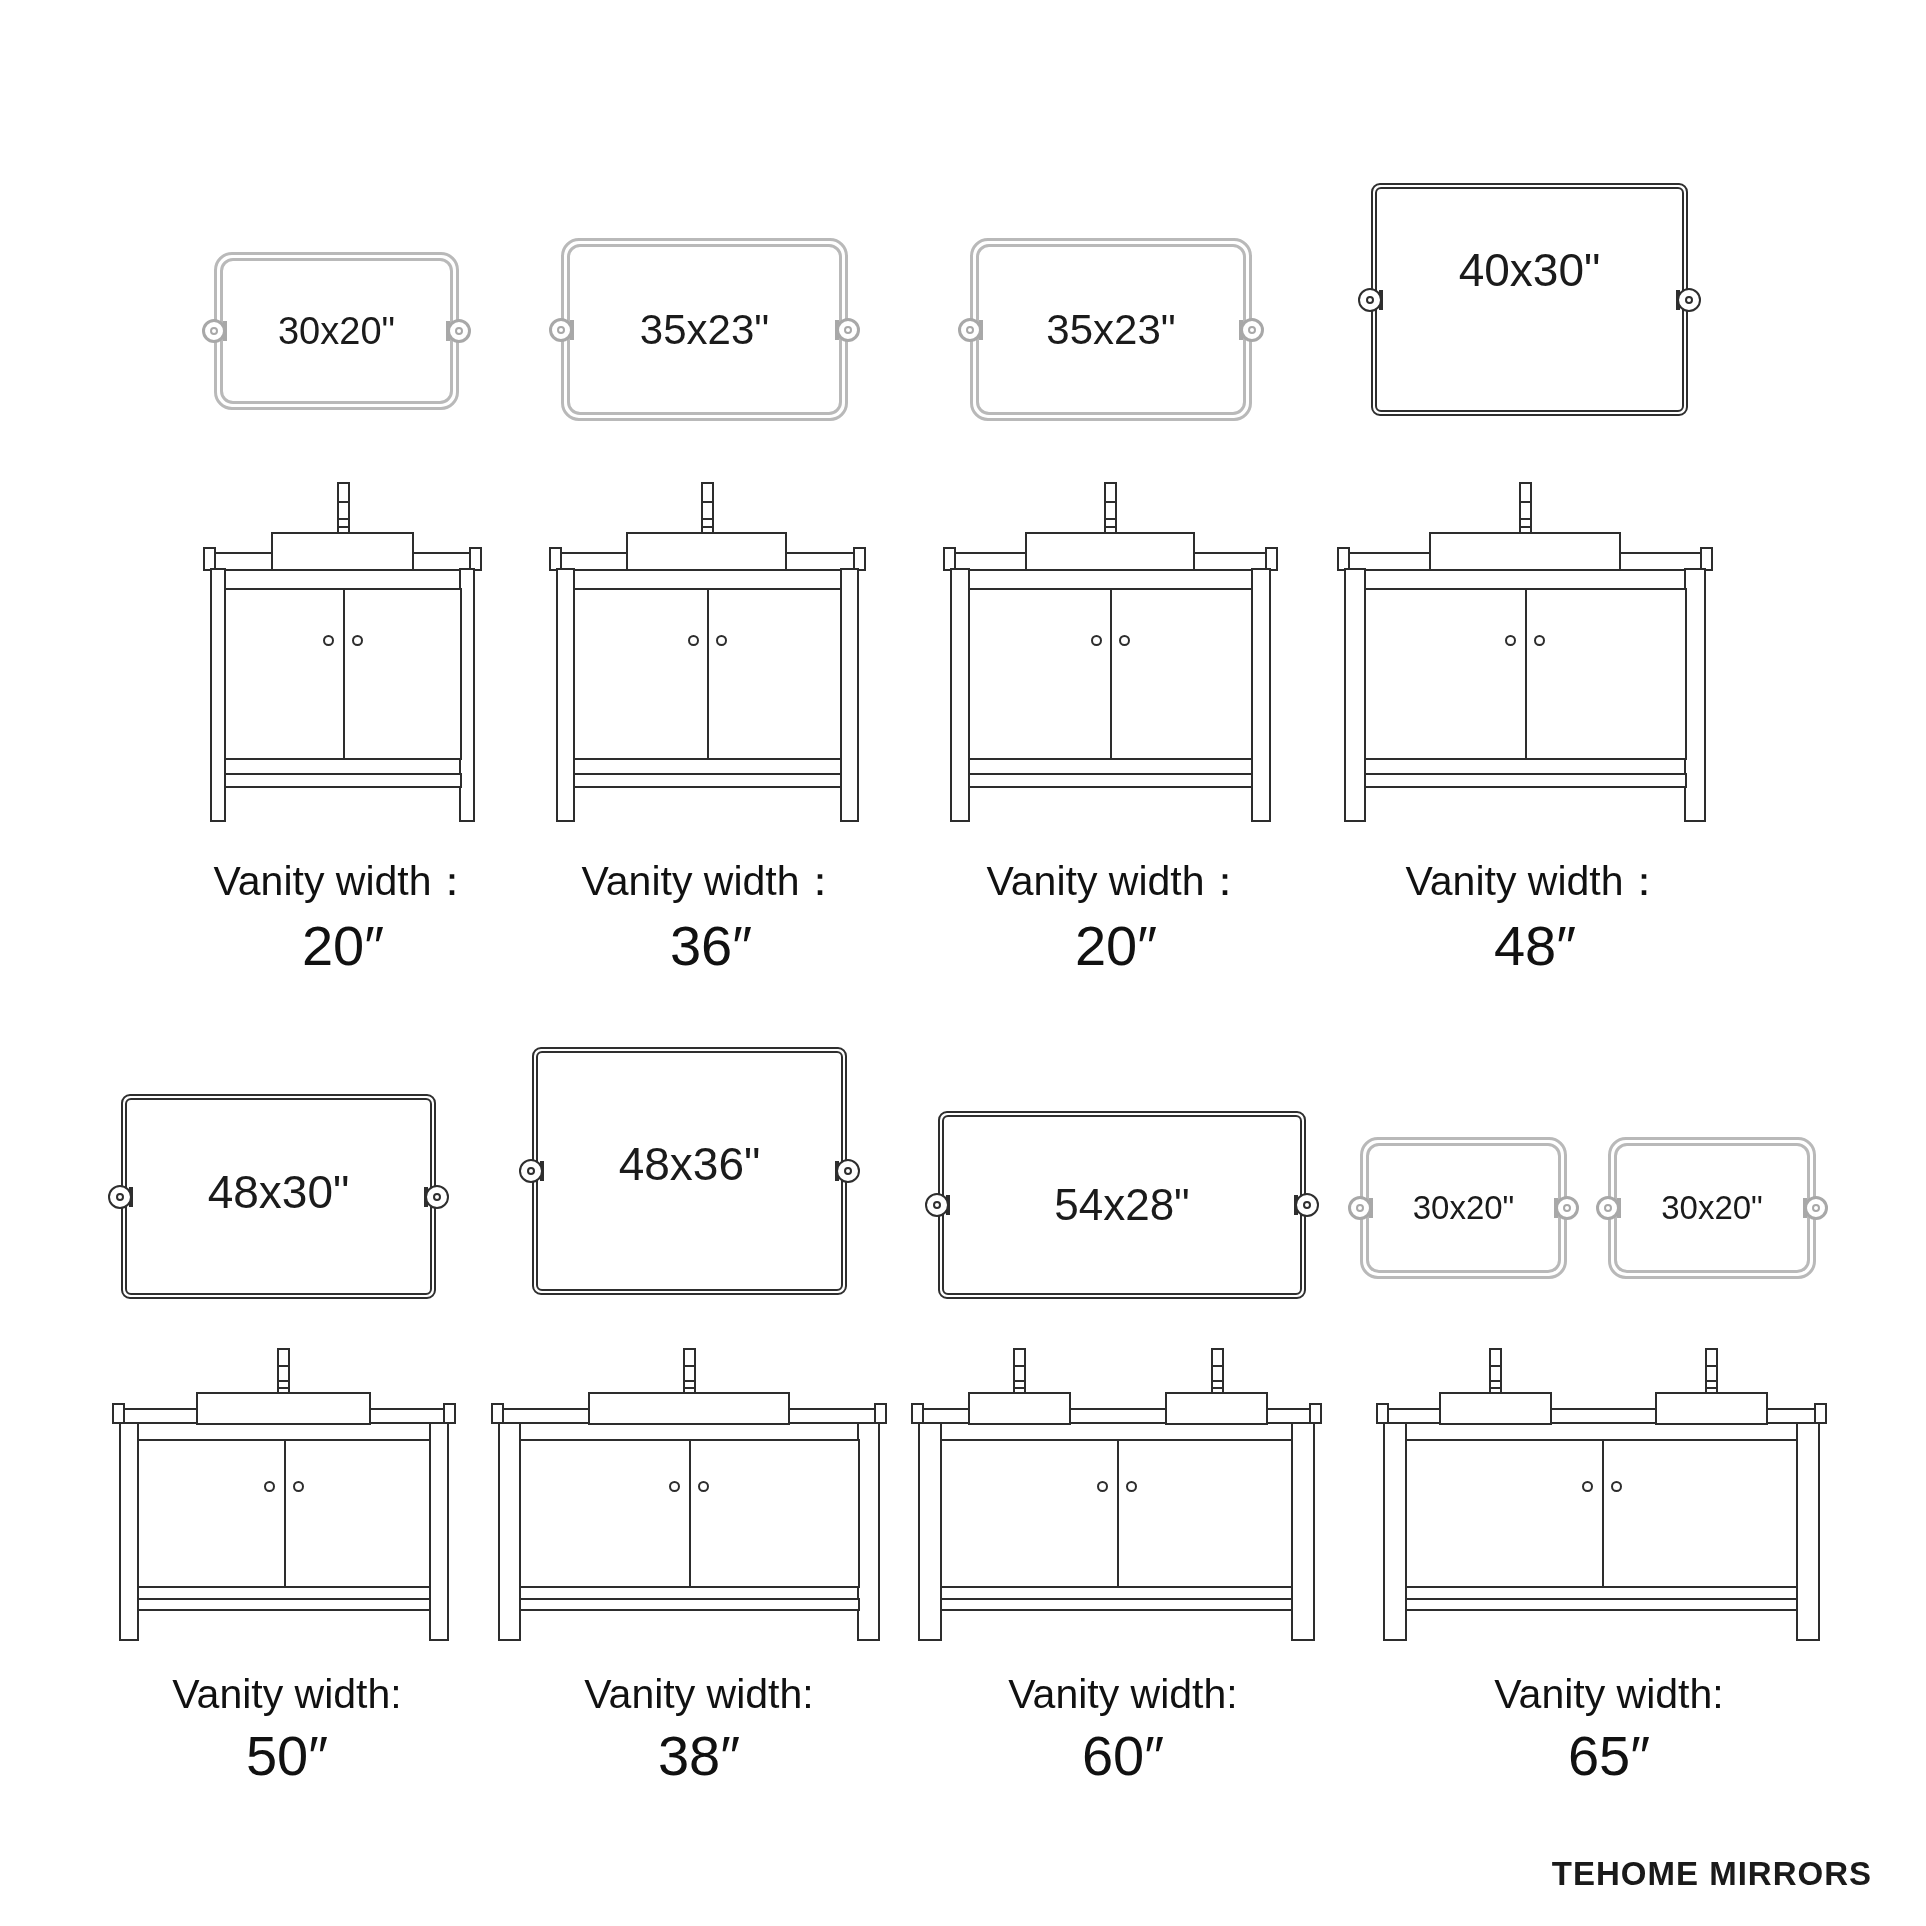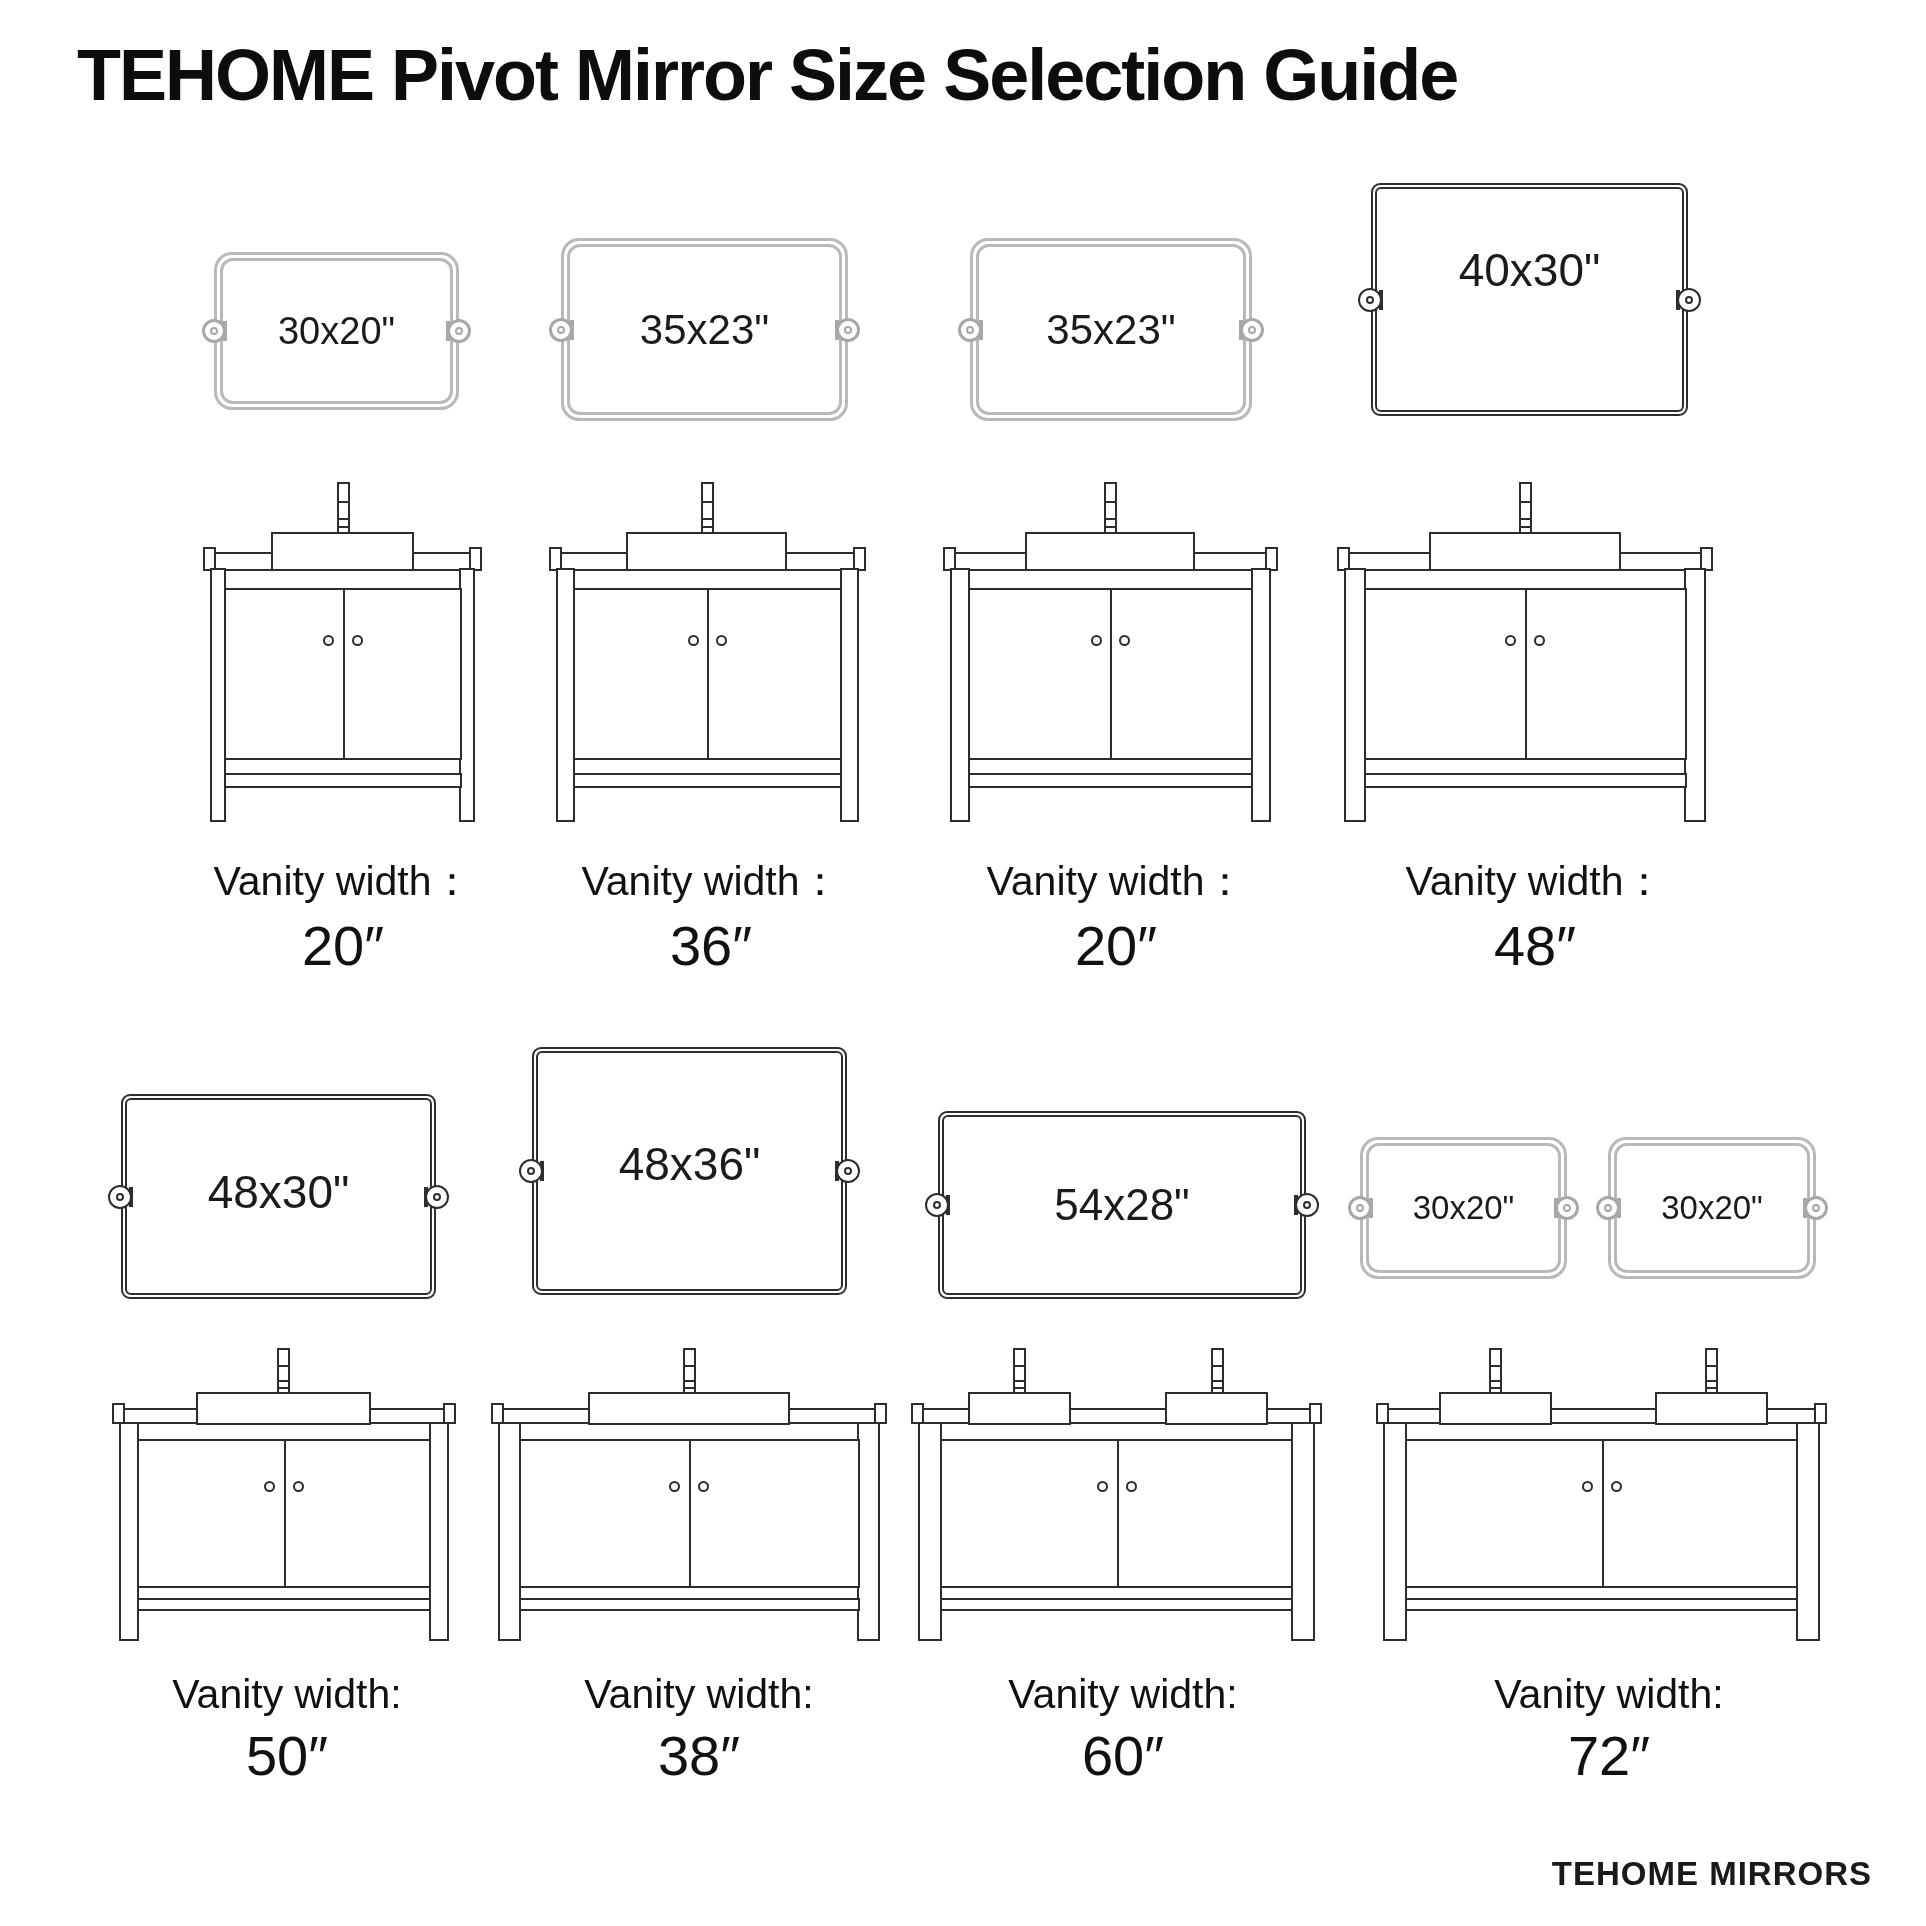--- a/index.html
+++ b/index.html
@@ -50,21 +50,20 @@
   .v-knob{position:absolute;width:11px;height:11px;border:2px solid #2d2d2d;border-radius:50%;
     background:#fff;box-sizing:border-box;}
   
   .cap-label{position:absolute;transform:translateX(-50%);font-size:41px;color:#111;white-space:nowrap;}
   .cap-value{position:absolute;transform:translateX(-50%);font-size:56px;color:#111;white-space:nowrap;}
 </style>
 </head>
 <body>
 
 <div id="canvas">
-  <div class="title">TEHOME Pivot Mirror Size Selection Guide</div>
   <div id="diagram">
       <div class="mirror light" style="left: 214px; top: 252px; width: 245px; height: 158px;">
         <div class="mirror-inner"></div>
         <div class="pivot left">
           <div class="bar"></div>
           <div class="ring"></div>
           <div class="dot"></div>
         </div>
         <div class="pivot right">
           <div class="bar"></div>
@@ -349,17 +348,17 @@
       <div class="cap-value" style="left: 1116px; top: 913px;">20″</div>
       <div class="cap-label" style="left: 1535px; top: 854px;">Vanity width：</div>
       <div class="cap-value" style="left: 1535px; top: 913px;">48″</div>
       <div class="cap-label" style="left: 287px; top: 1671px;">Vanity width:</div>
       <div class="cap-value" style="left: 287px; top: 1723px;">50″</div>
       <div class="cap-label" style="left: 699px; top: 1671px;">Vanity width:</div>
       <div class="cap-value" style="left: 699px; top: 1723px;">38″</div>
       <div class="cap-label" style="left: 1123px; top: 1671px;">Vanity width:</div>
       <div class="cap-value" style="left: 1123px; top: 1723px;">60″</div>
       <div class="cap-label" style="left: 1609px; top: 1671px;">Vanity width:</div>
-      <div class="cap-value" style="left: 1609px; top: 1723px;">72″</div>
+      <div class="cap-value" style="left: 1609px; top: 1723px;">65″</div>
     </div>
   <div class="footer">TEHOME MIRRORS</div>
 </div>
 
 
 </body></html>

